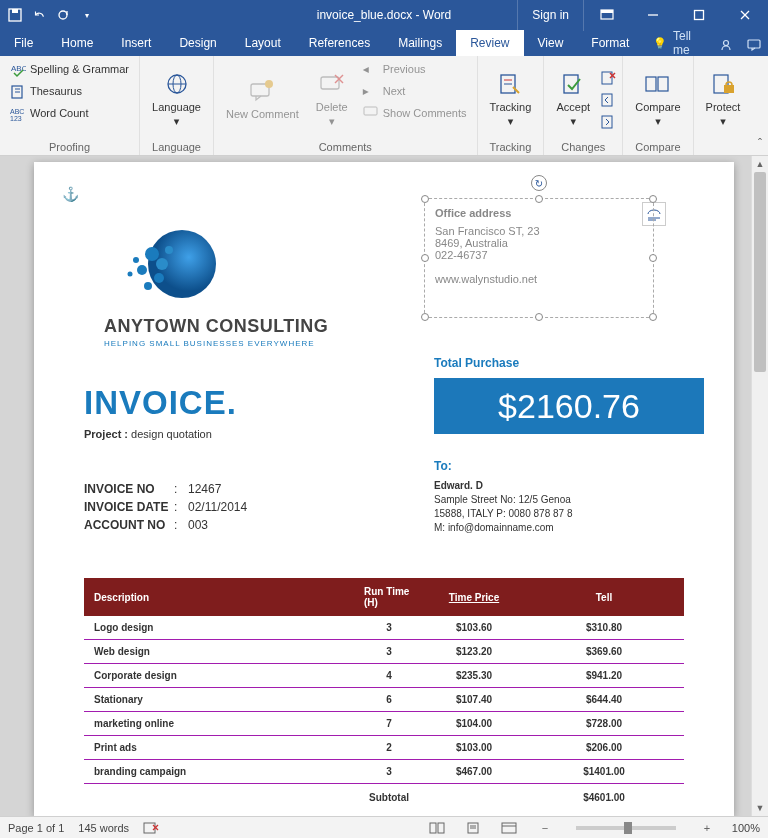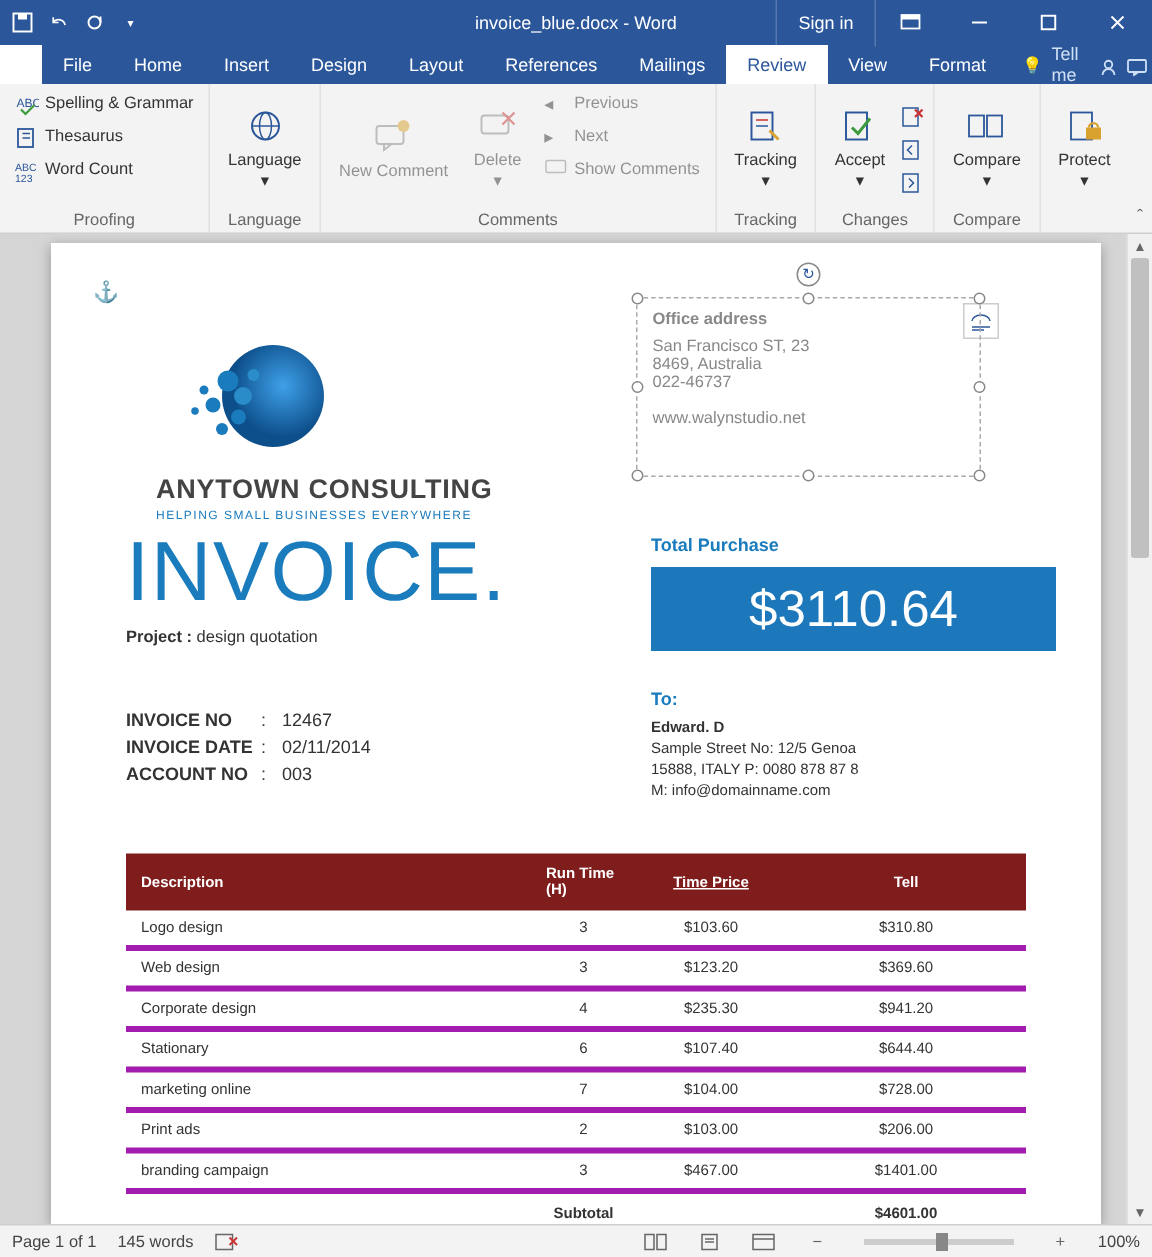--- a/index.html
+++ b/index.html
@@ -8,21 +8,21 @@
 
 .titlebar { height: 30px; background: #2b579a; display: flex; align-items: center; color: #fff; }
 .tb-left { display: flex; align-items: center; gap: 10px; padding-left: 8px; }
 .tb-icon { width: 14px; height: 14px; display: inline-flex; align-items: center; justify-content: center; cursor: pointer; }
 .tb-title { position: absolute; left: 50%; transform: translateX(-50%); font-size: 12px; }
 .tb-right { margin-left: auto; display: flex; align-items: center; }
 .tb-btn { width: 46px; height: 30px; display: flex; align-items: center; justify-content: center; cursor: pointer; }
 .tb-signin { padding: 16px 14px; height: 30px; display: flex; align-items: center; font-size: 12px; cursor: pointer; border-left: 1px solid rgba(255,255,255,0.2); border-right: 1px solid rgba(255,255,255,0.2); }
 
 
-.menubar { height: 26px; background: #2b579a; display: flex; align-items: stretch; color: #fff; font-size: 12px; margin-left: 28px; }
+.menubar { height: 26px; background: #2b579a; display: flex; align-items: stretch; color: #fff; font-size: 12px; }
 .menu-item { padding: 0 14px; display: flex; align-items: center; cursor: pointer; }
 .menu-item.active { background: #fff; color: #2b579a; }
 .menu-spacer { flex: 1; }
 .menu-tellme { display: flex; align-items: center; gap: 6px; padding: 0 10px; color: #cfe0f5; cursor: pointer; }
 .menu-tellme .bulb { font-size: 11px; }
 
 
 .ribbon { height: 100px; background: #f3f3f3; border-bottom: 1px solid #d0d0d0; display: flex; position: relative; }
 .ribbon-group { display: flex; flex-direction: column; border-right: 1px solid #e0e0e0; padding: 4px 6px 2px; }
 .ribbon-group-body { flex: 1; display: flex; gap: 4px; }
@@ -50,41 +50,41 @@
 .logo-circle { width: 130px; height: 90px; position: relative; }
 .company-name { font-size: 18px; font-weight: 700; color: #444; letter-spacing: 0.5px; margin-top: 4px; }
 .company-tag { font-size: 8px; color: #1a7bbd; letter-spacing: 1px; margin-top: 2px; }
 
 .textbox-selected { position: absolute; top: 36px; left: 390px; width: 230px; height: 120px; border: 1px dashed #aaa; padding: 8px 10px; font-size: 11px; color: #888; }
 .textbox-selected .office-hdr { font-weight: 600; margin-bottom: 6px; }
 .sel-handle { position: absolute; width: 8px; height: 8px; background: #fff; border: 1px solid #888; border-radius: 50%; }
 .rot-handle { position: absolute; width: 16px; height: 16px; background: #fff; border: 1px solid #888; border-radius: 50%; top: -24px; left: 50%; transform: translateX(-50%); display:flex;align-items:center;justify-content:center;font-size:10px;color:#2b579a; }
 .layout-icon { position: absolute; top: 40px; right: 68px; width: 24px; height: 24px; border: 1px solid #ccc; display:flex;align-items:center;justify-content:center; color: #2b579a; font-size: 13px; background: #fff; }
 
-.invoice-title { font-size: 56px; color: #1a7bbd; font-weight: 400; letter-spacing: 1px; }
+.invoice-title { font-size: 33px; color: #1a7bbd; font-weight: 700; margin-top: 36px; letter-spacing: 1px; }
 .project-line { font-size: 11px; margin-top: 6px; }
 .project-line b { font-weight: 700; }
 
 .total-label { position: absolute; top: 194px; left: 400px; font-size: 12px; color: #1a7bbd; font-weight: 700; }
 .total-box { position: absolute; top: 216px; left: 400px; width: 270px; height: 56px; background: #1c78ba; color: #fff; font-size: 34px; font-weight: 300; display: flex; align-items: center; justify-content: center; }
 
 .meta-block { margin-top: 40px; font-size: 12px; line-height: 1.5; }
 .meta-block .row { display: flex; }
 .meta-block .k { width: 90px; font-weight: 700; }
 .meta-block .c { width: 14px; }
 .to-block { position: absolute; top: 296px; left: 400px; font-size: 10px; line-height: 1.4; }
 .to-block .to { color: #1a7bbd; font-weight: 700; font-size: 12px; }
 .to-block .name { font-weight: 700; margin-top: 4px; }
 
 .invoice-table { margin-top: 44px; width: 100%; border-collapse: collapse; font-size: 10px; }
 .invoice-table thead th { background: #7f1d1d; color: #fff; padding: 8px 10px; text-align: left; font-weight: 600; }
 .invoice-table thead th:nth-child(2) { width: 70px; }
 .invoice-table thead th:nth-child(3) { width: 100px; text-align: center; text-decoration: underline; }
 .invoice-table thead th:nth-child(4) { width: 160px; text-align: center; }
-.invoice-table tbody td { padding: 6px 10px; border-bottom: 4px solid #a21caf; }
+.invoice-table tbody td { padding: 6px 10px; border-bottom: 1px solid #a21caf; font-weight: bold; }
 .invoice-table tbody td:nth-child(2) { text-align: center; }
 .invoice-table tbody td:nth-child(3) { text-align: center; }
 .invoice-table tbody td:nth-child(4) { text-align: center; }
 .invoice-table tfoot td { padding: 8px 10px; font-weight: 700; }
 .invoice-table tfoot td:nth-child(2) { text-align: center; }
 
 
 .statusbar { position: absolute; bottom: 0; left: 0; right: 0; height: 22px; background: #f3f3f3; border-top: 1px solid #d0d0d0; display: flex; align-items: center; font-size: 11px; color: #444; padding: 0 8px; gap: 14px; }
 .statusbar .spacer { flex: 1; }
 .view-btn { width: 22px; height: 18px; display:flex; align-items:center; justify-content:center; cursor:pointer; color:#666; }
@@ -412,21 +412,21 @@
           <div>022-46737</div>
           <div>&nbsp;</div>
           <div>www.walynstudio.net</div>
         </div>
     </div>
 
     <div class="invoice-title">INVOICE.</div>
     <div class="project-line"><b>Project :</b> <span>design quotation</span></div>
 
     <div class="total-label">Total Purchase</div>
-    <div class="total-box">$3110.64</div>
+    <div class="total-box">$2160.76</div>
 
     <div class="meta-block">
       <div class="row">
           <span class="k">INVOICE NO</span>
           <span class="c">:</span>
           <span>12467</span>
         </div>
       <div class="row">
           <span class="k">INVOICE DATE</span>
           <span class="c">:</span>

